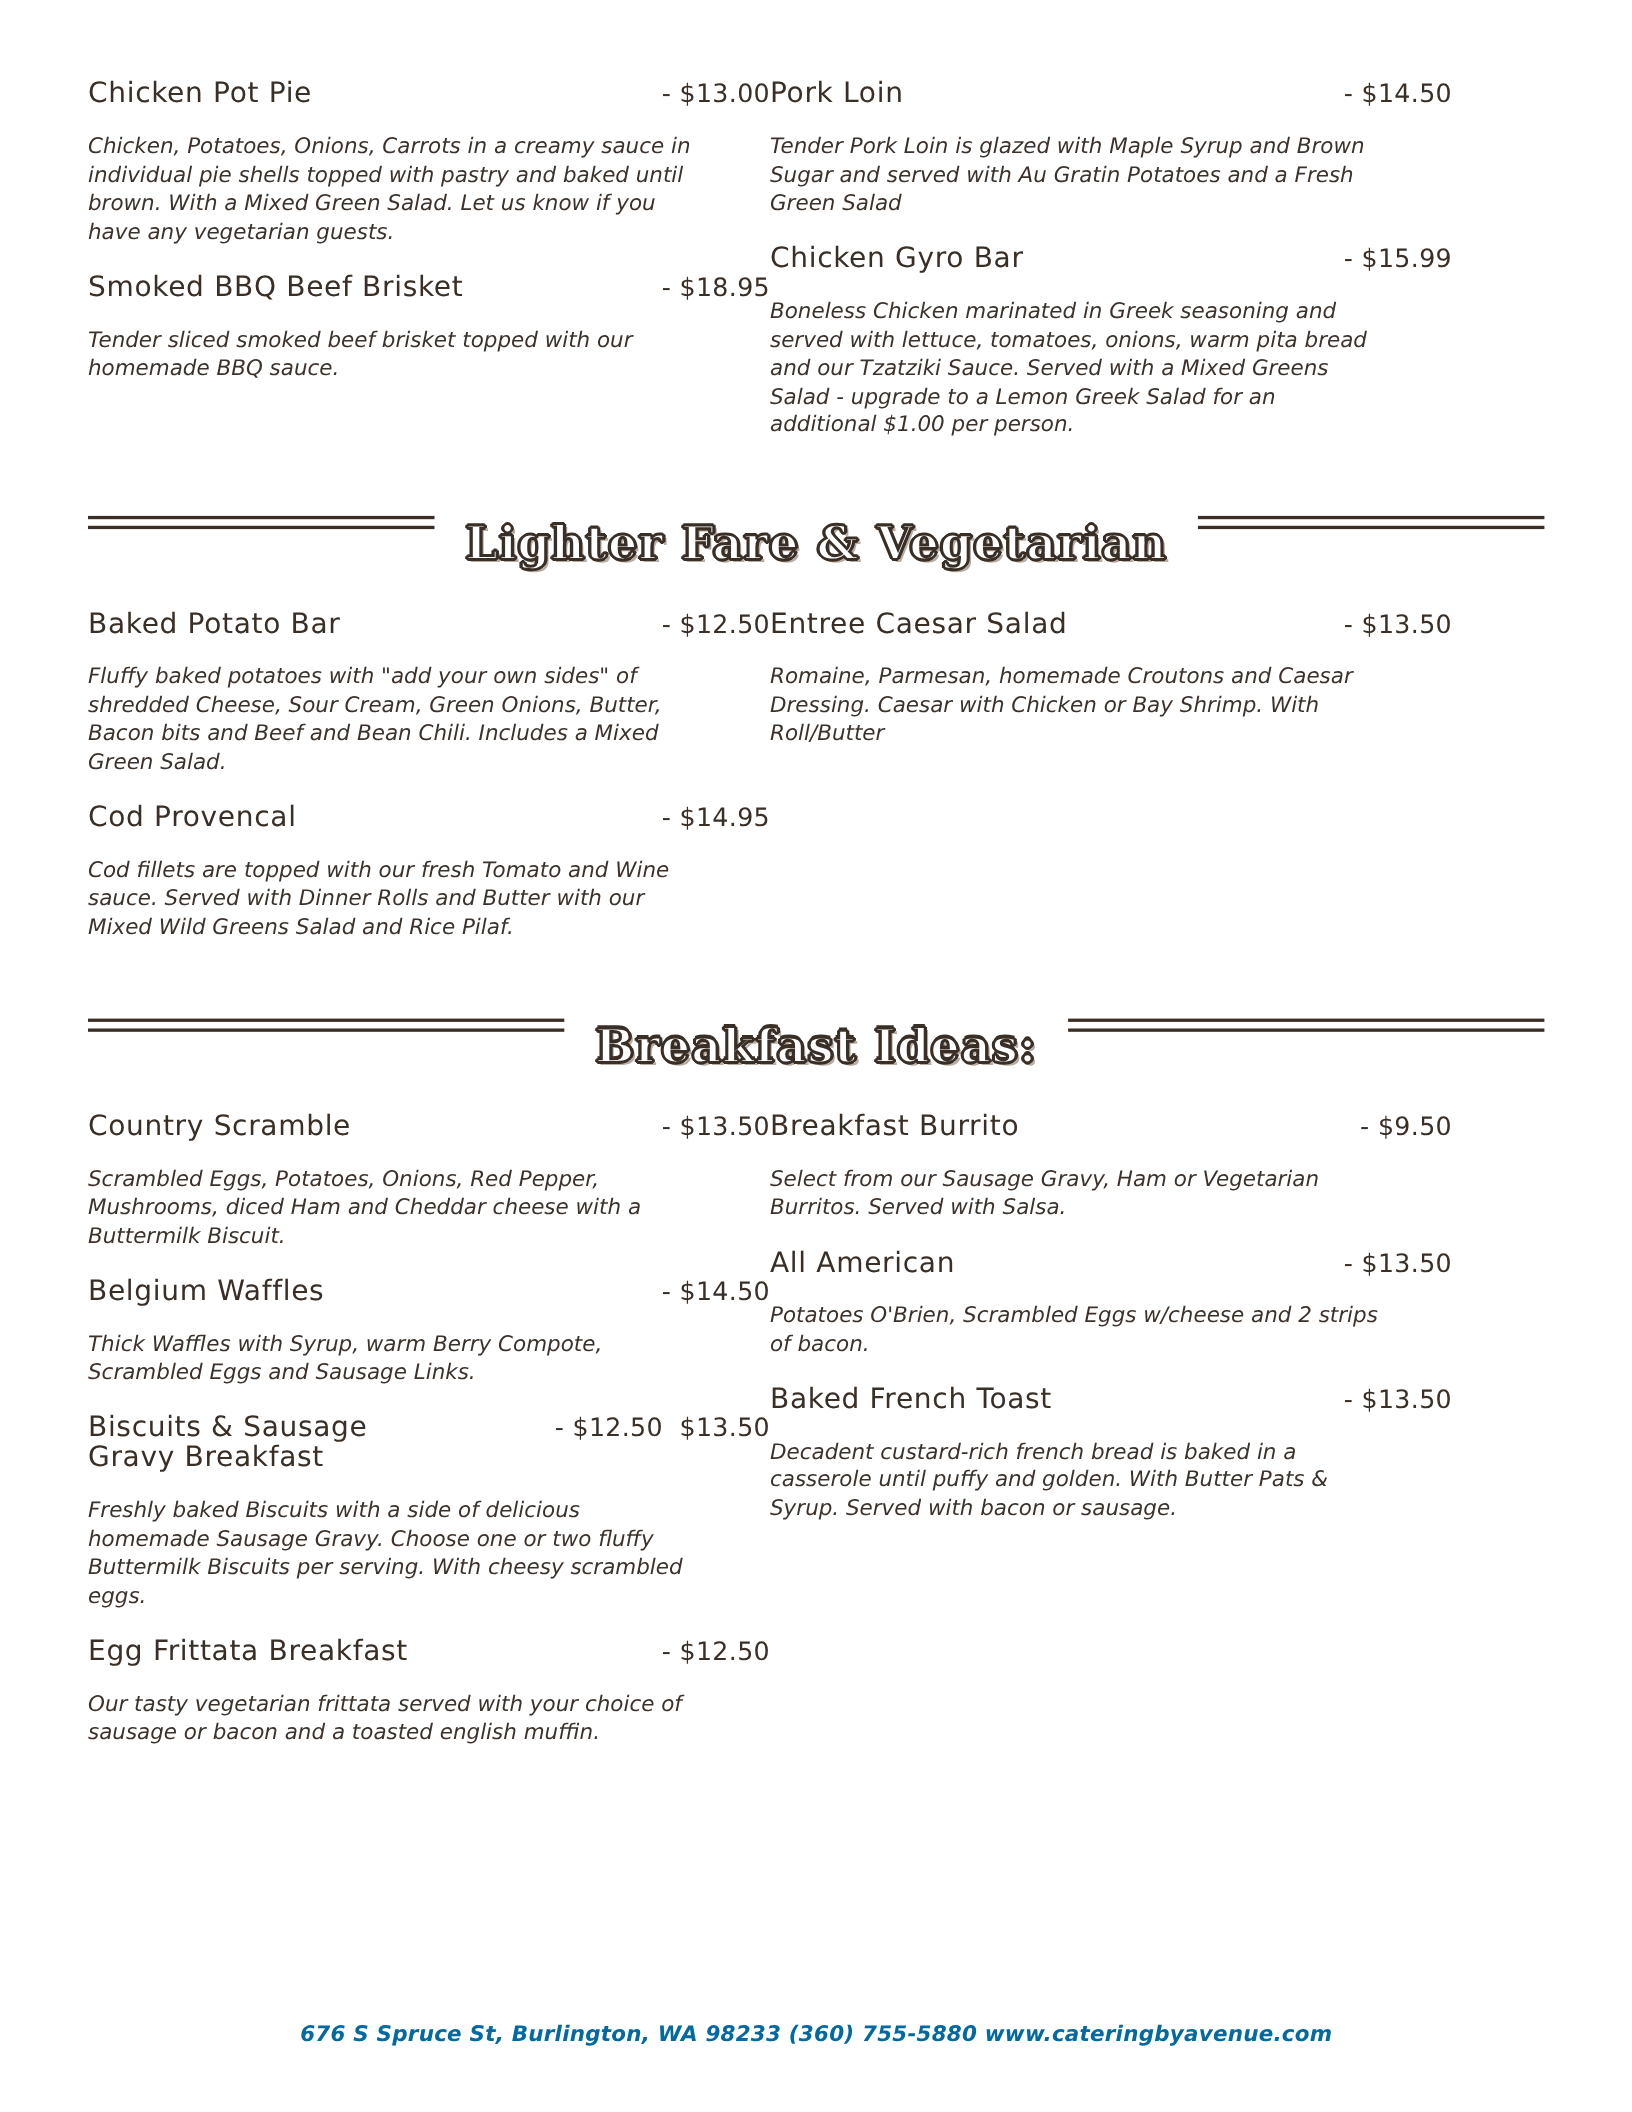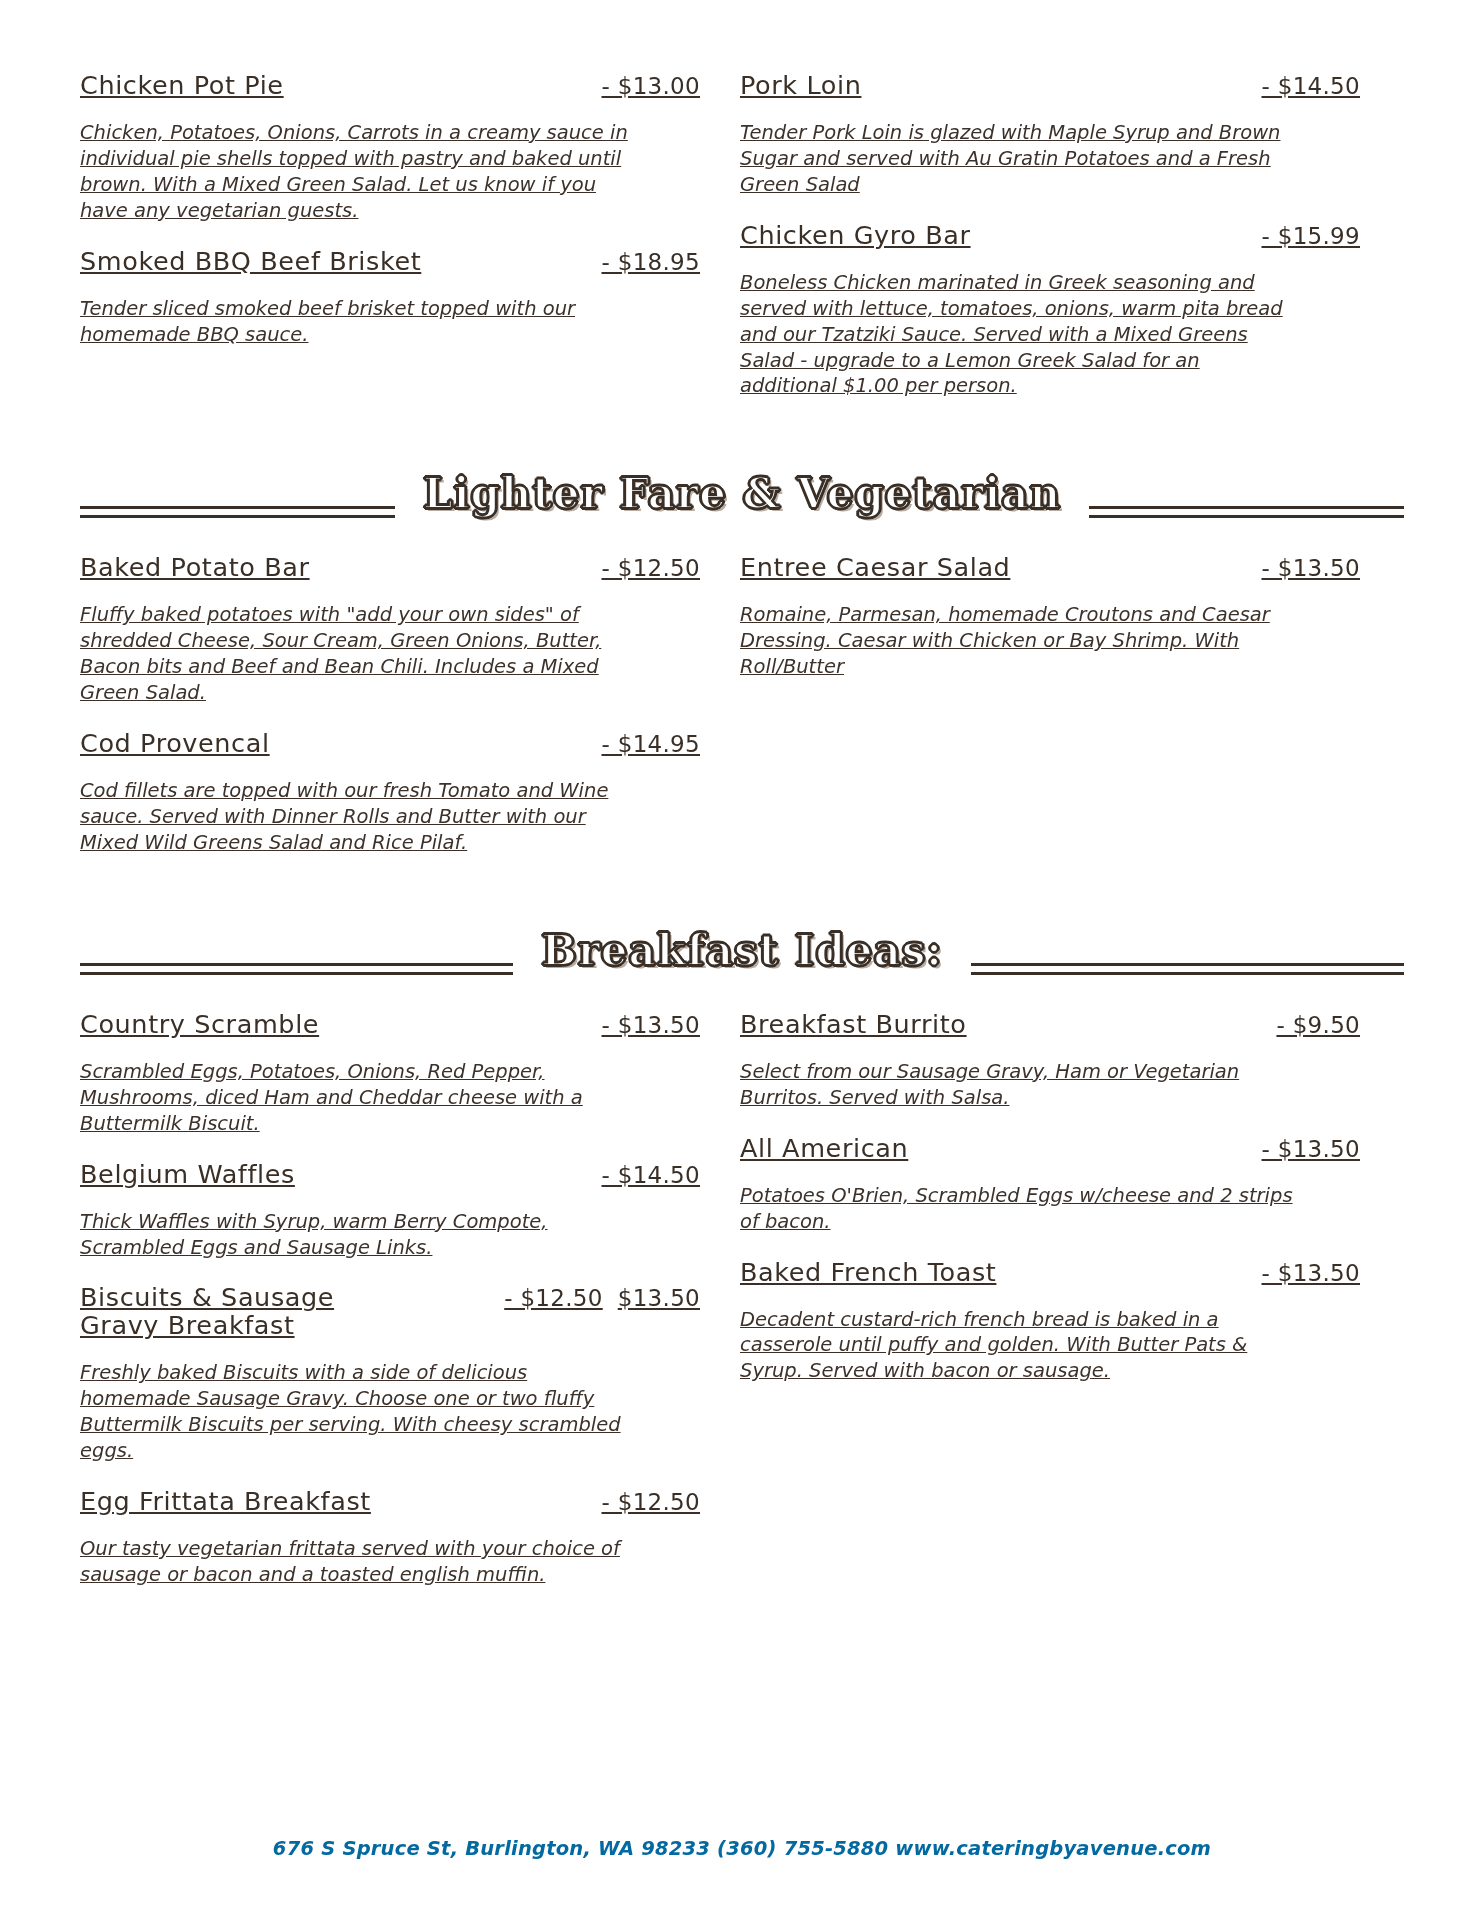--- a/index.html
+++ b/index.html
@@ -19,22 +19,20 @@
     left: 0; top: 0;
     width: 1484px;
     height: 1920px;
     box-sizing: border-box;
     padding: 70px 80px 0 80px;
   }
 
   
   .cols {
     display: flex;
-    gap: 40px;
-    text-decoration: underline;
   }
   .col {
     width: 620px;
     flex: 0 0 620px;
   }
 
   
   .item {
     margin-bottom: 22px;
   }
@@ -74,21 +72,21 @@
     line-height: 1.33;
     color: #3d322b;
     margin-top: 20px;
     max-width: 560px;
   }
 
   
   .section {
     margin: 48px 0 34px 0;
     display: flex;
-    align-items: flex-end;
+    align-items: flex-start;
     gap: 20px;
   }
   .rule {
     flex: 1 1 auto;
     height: 12px;
     position: relative;
   }
   .rule::before, .rule::after {
     content: "";
     position: absolute;

